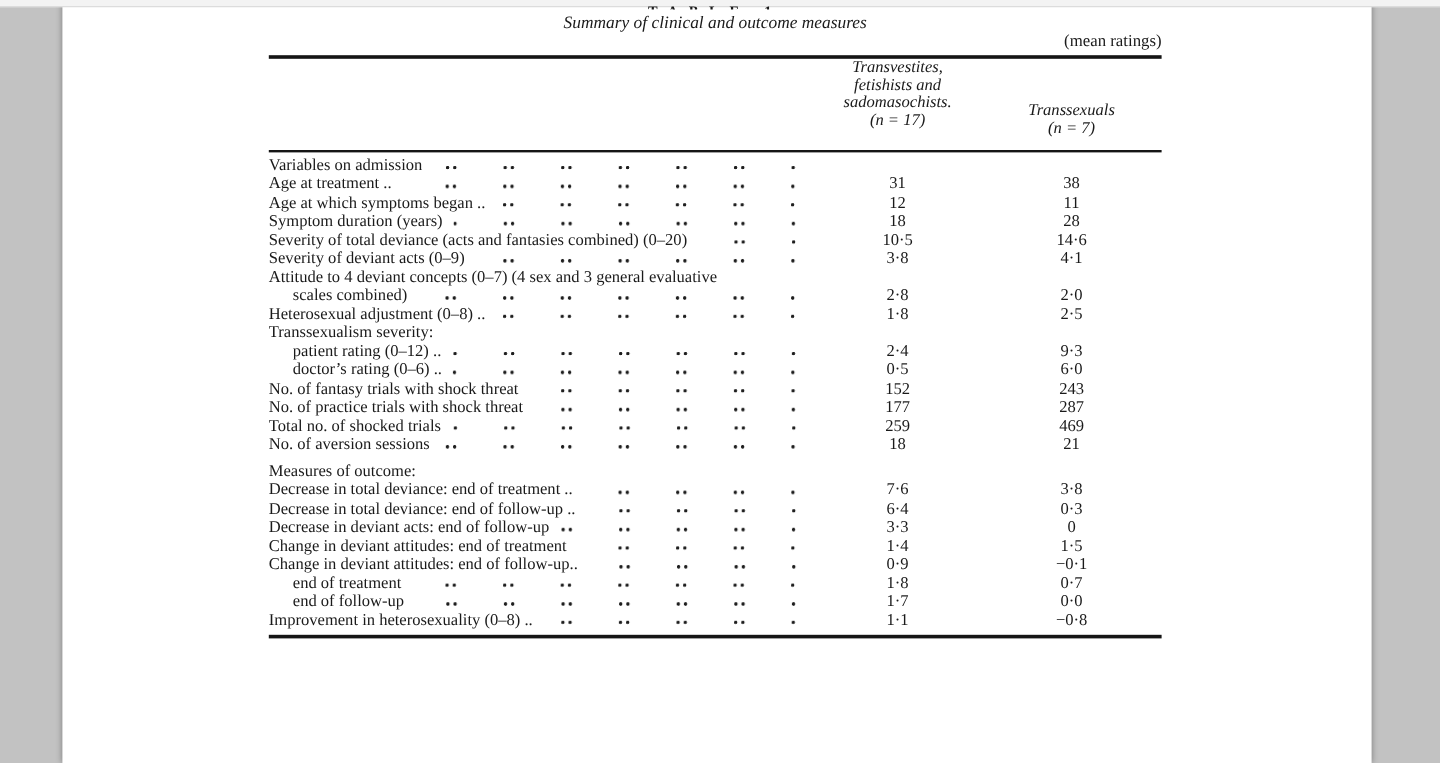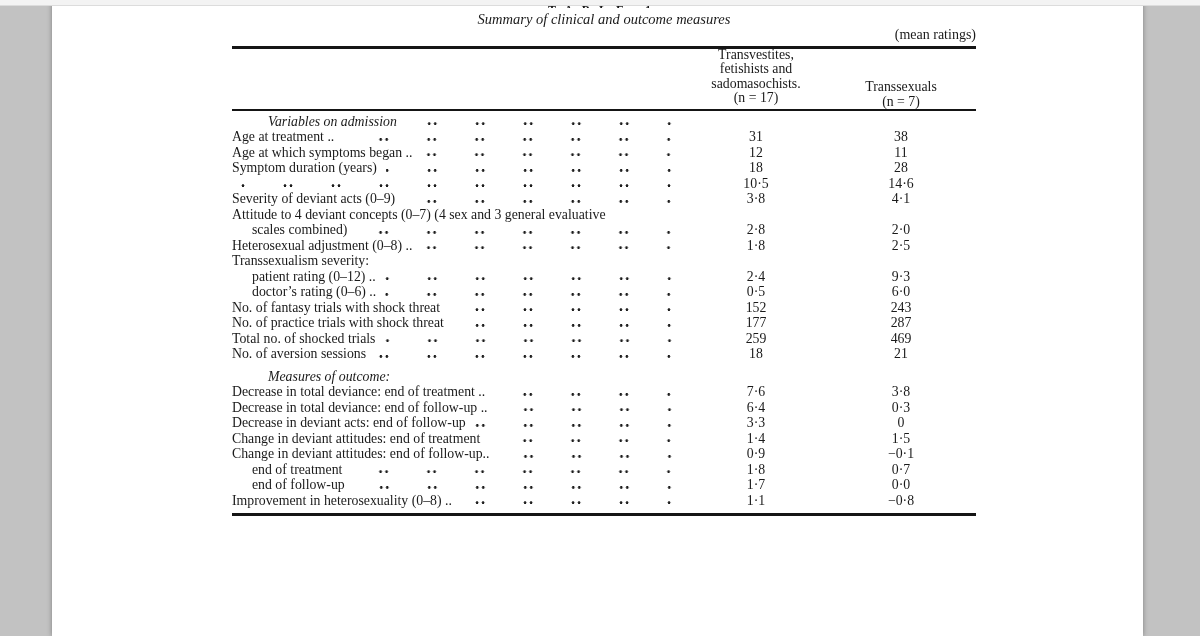--- a/index.html
+++ b/index.html
@@ -12,50 +12,50 @@
   .page{
     position:absolute;left:52px;top:0;width:1091px;height:636px;
     background:#ffffff;
     box-shadow:0 0 5px rgba(0,0,0,0.35);
   }
   .top-strip{
     position:absolute;left:0;top:0;width:1200px;height:5px;
     background:#f3f3f3;border-bottom:1px solid #dcdcdc;z-index:5;
   }
   .table-area{
-    position:absolute;left:232px;top:0;width:744px;z-index:6;
+    position:absolute;left:224px;top:0;width:744px;z-index:6;
   }
   .caption-clip{
     position:relative;height:8px;overflow:hidden;text-align:center;
   }
   .caption-clip span{
     display:inline-block;margin-top:-9px;
     font-weight:bold;font-size:12px;letter-spacing:9px;white-space:pre;
   }
   .title{
     text-align:center;font-style:italic;font-size:14.5px;line-height:16px;margin-top:3px;
   }
   .subtitle{
     text-align:right;font-size:14px;line-height:15px;
   }
   .rule-thick{height:3px;background:#151515;margin-top:4px;}
   .rule-thin{height:1.5px;background:#151515;}
   .rule-bottom{height:2.5px;background:#151515;margin-top:5px;}
   .col-headers{
-    display:flex;align-items:center;height:60px;
-    font-size:13.8px;line-height:14.5px;
+    display:flex;align-items:flex-start;height:76px;
+    font-size:13.8px;line-height:14.5px;font-style:italic;
   }
   .col-headers .spacer{flex:1 1 auto;}
   .hcell{text-align:center;padding-bottom:5px;}
   .hcell.c1{width:140px;}
   .hcell.c2{width:150px;margin-top:36px;}
   .tbody{margin-top:3px;font-size:13.8px;}
   .row{display:flex;align-items:stretch;height:15.5px;line-height:15.5px;white-space:pre;}
   .row.gap{margin-top:7px;}
-  .row.it .lab{font-style:italic;margin-left:36px;}
+  .row.it .lab{}
   .row.ind .lab{padding-left:20px;}
   .lab{flex:0 0 auto;}
   .leaders{
     flex:1 1 0;min-width:6px;margin:0 14px 0 9px;
     background-image:
       radial-gradient(circle at 3px 10px,#1d1d1d 1.15px,transparent 1.7px),
       radial-gradient(circle at 3px 10px,#1d1d1d 1.15px,transparent 1.7px);
     background-size:48px 15.5px,48px 15.5px;
     background-repeat:repeat-x;
     background-position:right 0 top 0,right 6px top 0;
@@ -90,21 +90,21 @@
         <div>Transsexuals</div>
         <div>(n = 7)</div>
       </div>
     </div>
   <div class="rule-thin"></div>
   <div class="tbody" id="table-body">
       <div class="row it"><span class="lab">Variables on admission</span><span class="leaders"></span><span class="cell c1"></span><span class="cell c2"></span></div>
       <div class="row"><span class="lab">Age at treatment ..</span><span class="leaders"></span><span class="cell c1">31</span><span class="cell c2">38</span></div>
       <div class="row"><span class="lab">Age at which symptoms began ..</span><span class="leaders"></span><span class="cell c1">12</span><span class="cell c2">11</span></div>
       <div class="row"><span class="lab">Symptom duration (years)</span><span class="leaders"></span><span class="cell c1">18</span><span class="cell c2">28</span></div>
-      <div class="row"><span class="leaders"></span><span class="cell c1">10·5</span><span class="cell c2">14·6</span></div>
+      <div class="row"><span class="lab">Severity of total deviance (acts and fantasies combined) (0–20)</span><span class="leaders"></span><span class="cell c1">10·5</span><span class="cell c2">14·6</span></div>
       <div class="row"><span class="lab">Severity of deviant acts (0–9)</span><span class="leaders"></span><span class="cell c1">3·8</span><span class="cell c2">4·1</span></div>
       <div class="row"><span class="lab">Attitude to 4 deviant concepts (0–7) (4 sex and 3 general evaluative</span><span class="leaders off"></span><span class="cell c1"></span><span class="cell c2"></span></div>
       <div class="row ind"><span class="lab">scales combined)</span><span class="leaders"></span><span class="cell c1">2·8</span><span class="cell c2">2·0</span></div>
       <div class="row"><span class="lab">Heterosexual adjustment (0–8) ..</span><span class="leaders"></span><span class="cell c1">1·8</span><span class="cell c2">2·5</span></div>
       <div class="row"><span class="lab">Transsexualism severity:</span><span class="leaders off"></span><span class="cell c1"></span><span class="cell c2"></span></div>
       <div class="row ind"><span class="lab">patient rating (0–12) ..</span><span class="leaders"></span><span class="cell c1">2·4</span><span class="cell c2">9·3</span></div>
       <div class="row ind"><span class="lab">doctor’s rating (0–6) ..</span><span class="leaders"></span><span class="cell c1">0·5</span><span class="cell c2">6·0</span></div>
       <div class="row"><span class="lab">No. of fantasy trials with shock threat</span><span class="leaders"></span><span class="cell c1">152</span><span class="cell c2">243</span></div>
       <div class="row"><span class="lab">No. of practice trials with shock threat</span><span class="leaders"></span><span class="cell c1">177</span><span class="cell c2">287</span></div>
       <div class="row"><span class="lab">Total no. of shocked trials</span><span class="leaders"></span><span class="cell c1">259</span><span class="cell c2">469</span></div>

